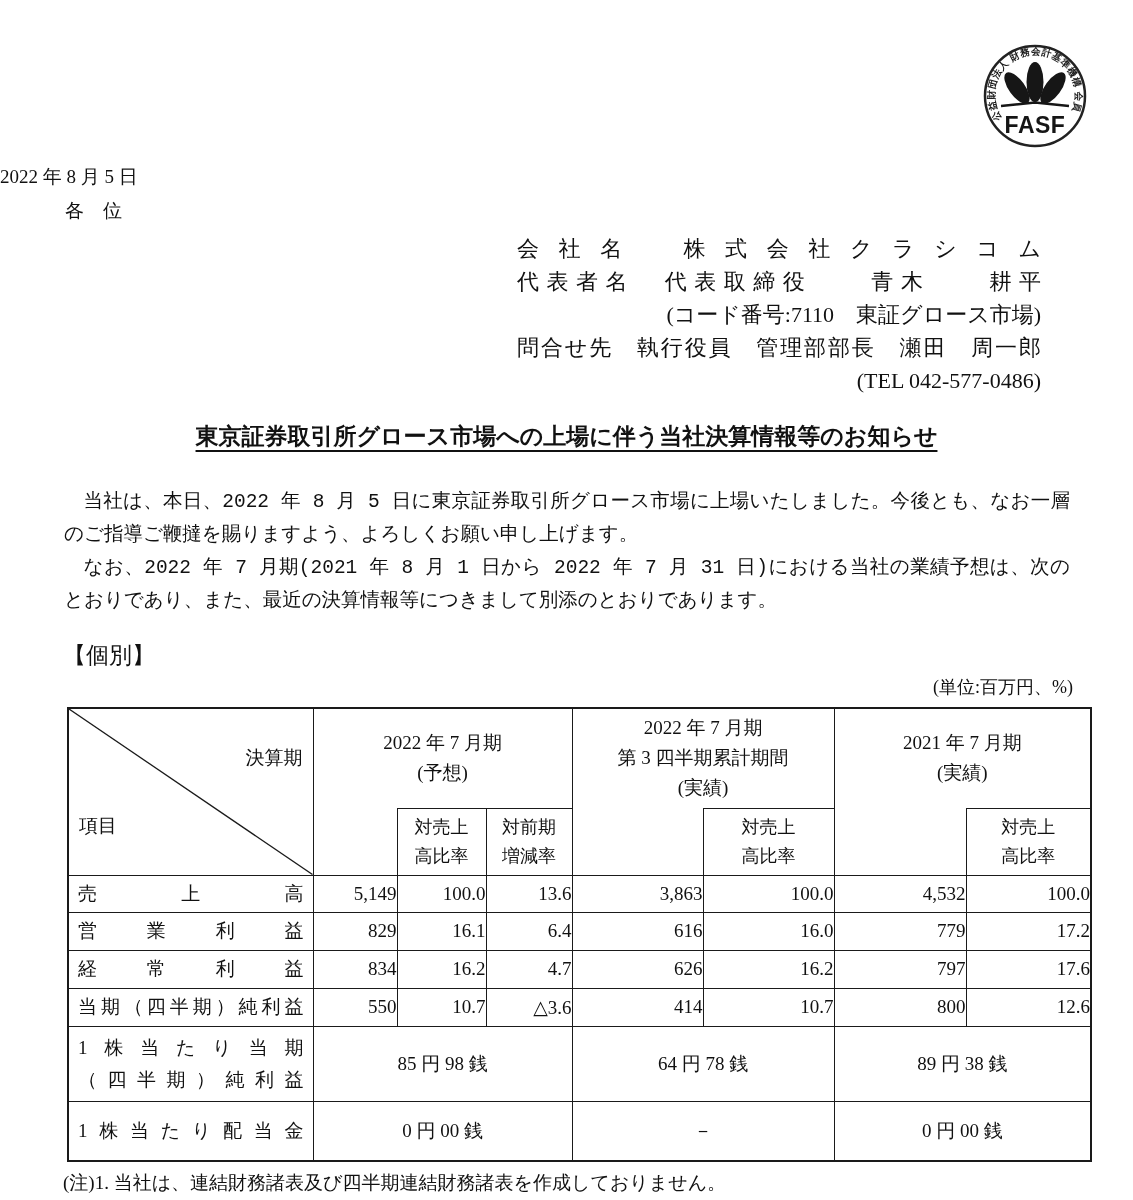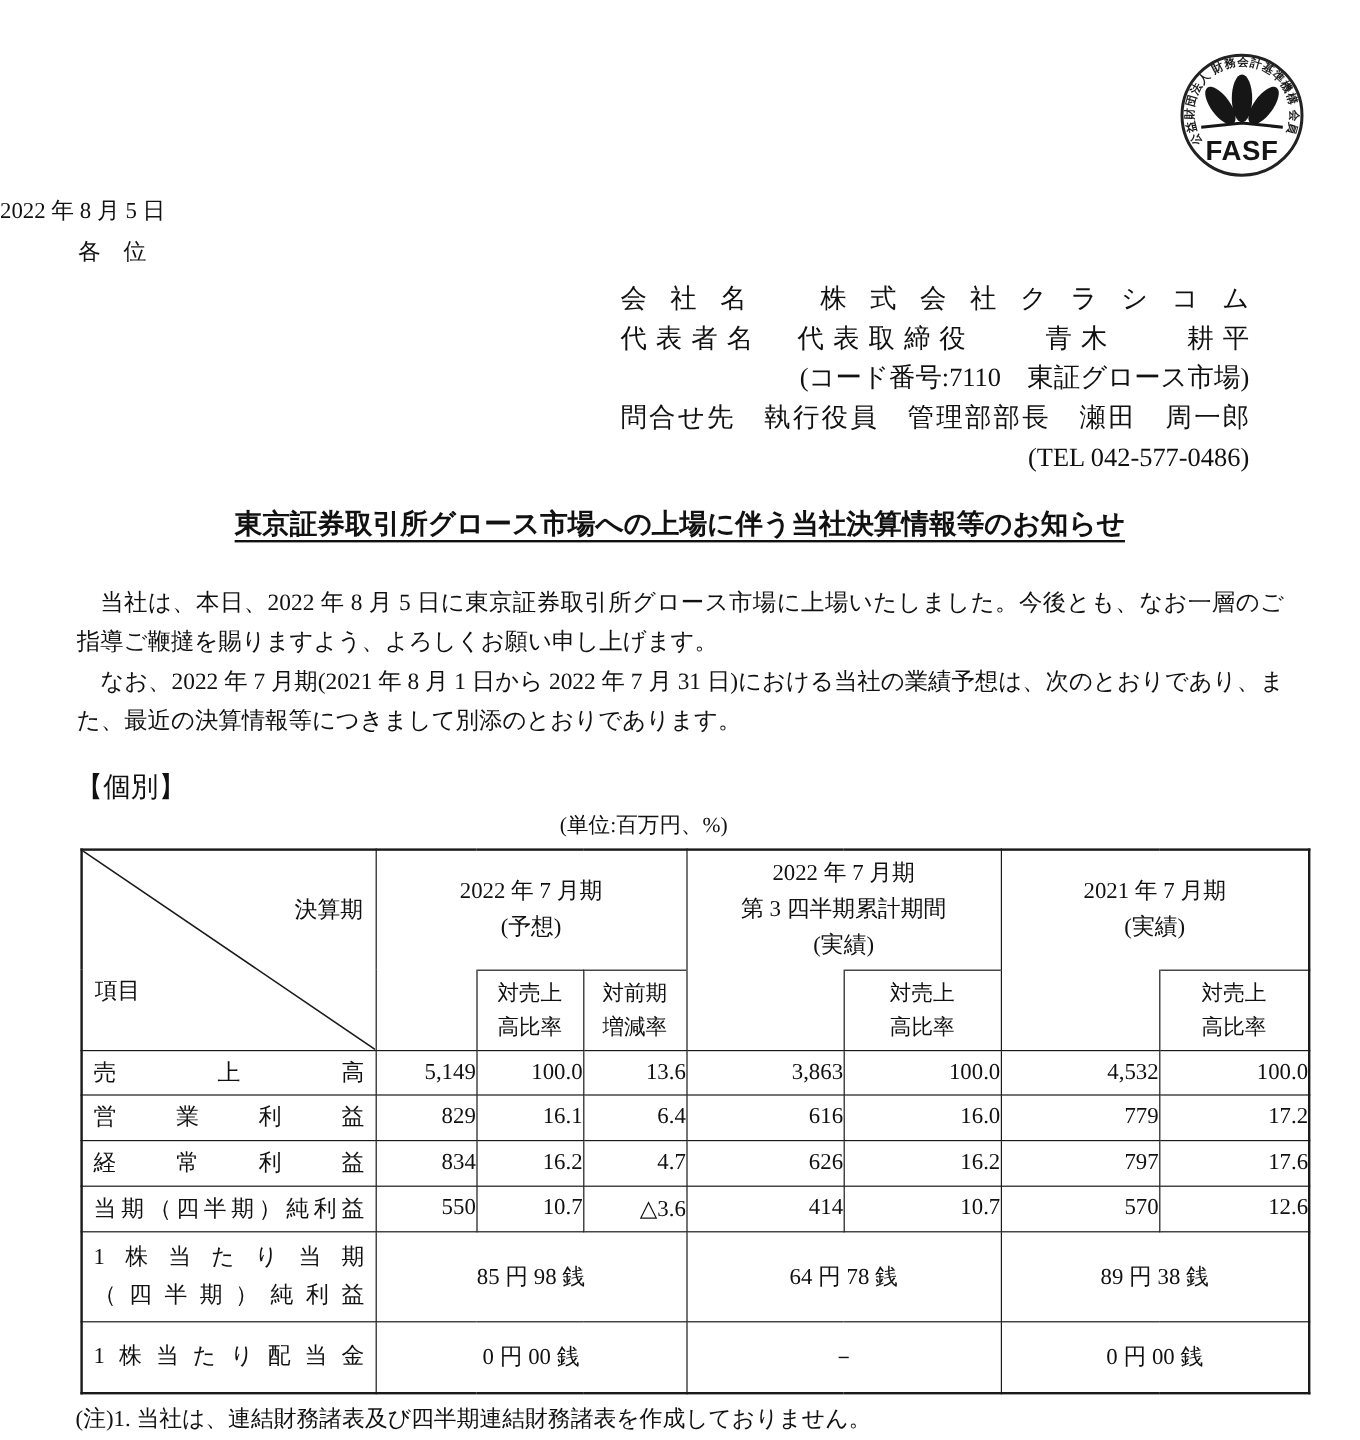--- a/index.html
+++ b/index.html
@@ -19,24 +19,24 @@
   .date-line { padding-top: 164px; margin-right: 92px; text-align: left; font-size: 19px; line-height: 26px; }
   .addressee { margin: 8px 0 0 65px; font-size: 19px; line-height: 26px; }
   .company { width: 524px; margin: 8px 92px 0 auto; font-size: 22px; line-height: 33px; }
   .jline { text-align: justify; text-align-last: justify; }
   .rline { text-align: right; }
 
   .doc-title { margin: 24px 40px 0 40px; text-align: center; font-size: 23px; font-weight: bold; line-height: 32px; }
   .doc-title span { text-decoration: underline; text-decoration-thickness: 2px; text-underline-offset: 6px; }
 
   .bodytext { margin: 33px 63px 0 64px; font-size: 19.5px; line-height: 33px; text-align: justify; }
-  .bodytext p { margin: 0; text-indent: 1em; }
+  .bodytext p { margin: 0; text-indent: 1em; font-family: Liberation Mono, monospace; }
 
   .section-label { margin: 25px 0 0 63px; font-size: 23px; line-height: 26px; }
-  .unit-label { margin: 6px 60px 0 0; text-align: center; font-size: 18px; line-height: 24px; }
+  .unit-label { margin: 6px 60px 0 0; text-align: right; font-size: 18px; line-height: 24px; }
 
   
   table.fin {
     border-collapse: collapse; table-layout: fixed;
     margin: 8px 0 0 67px; width: 1023px;
     border: 2px solid #1a1a1a;
   }
   .fin th, .fin td { border: 1.5px solid #1a1a1a; padding: 0; font-weight: normal; overflow: hidden; }
   tr.hrow1 { height: 100px; }
   tr.hrow2 { height: 67px; }
@@ -198,21 +198,21 @@
         <td class="num pr-l">797</td>
         <td class="num pr-s">17.6</td>
       </tr>
       <tr class="drow">
         <td class="rlabel">当期（四半期）純利益</td>
         <td class="num pr-s">550</td>
         <td class="num pr-s">10.7</td>
         <td class="num pr-s">△3.6</td>
         <td class="num pr-l">414</td>
         <td class="num pr-l">10.7</td>
-        <td class="num pr-l">570</td>
+        <td class="num pr-l">800</td>
         <td class="num pr-s">12.6</td>
       </tr>
 
       <tr class="eps-row">
         <td class="rlabel2">
           <div class="jline">1株当たり当期</div>
           <div class="jline">（四半期）純利益</div>
         </td>
         <td class="cval" colspan="3">85 円 98 銭</td>
         <td class="cval" colspan="2">64 円 78 銭</td>

